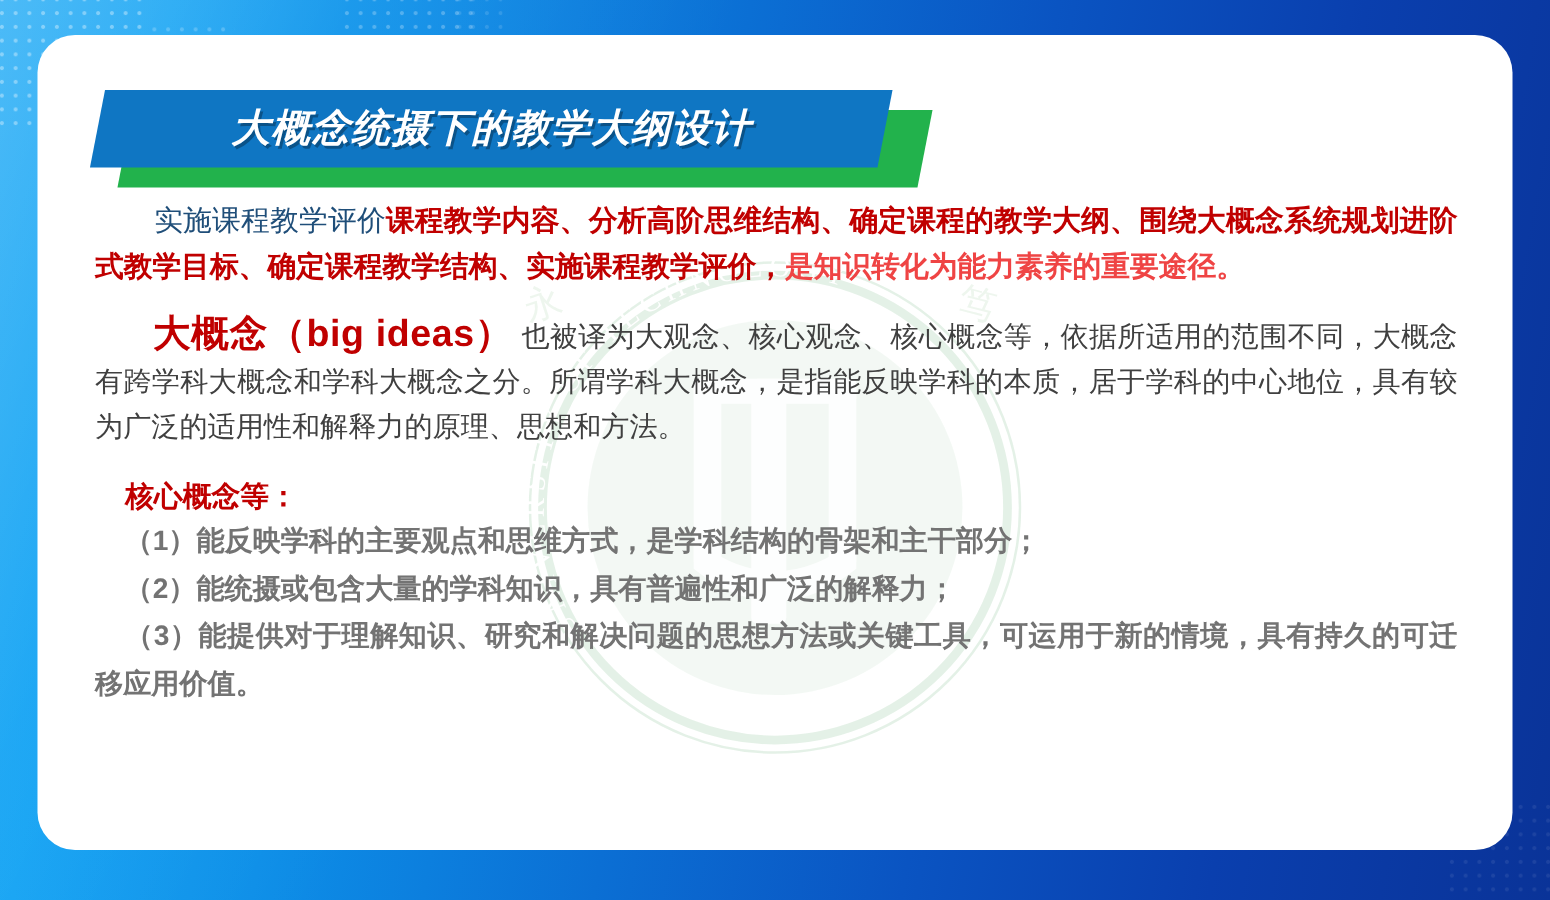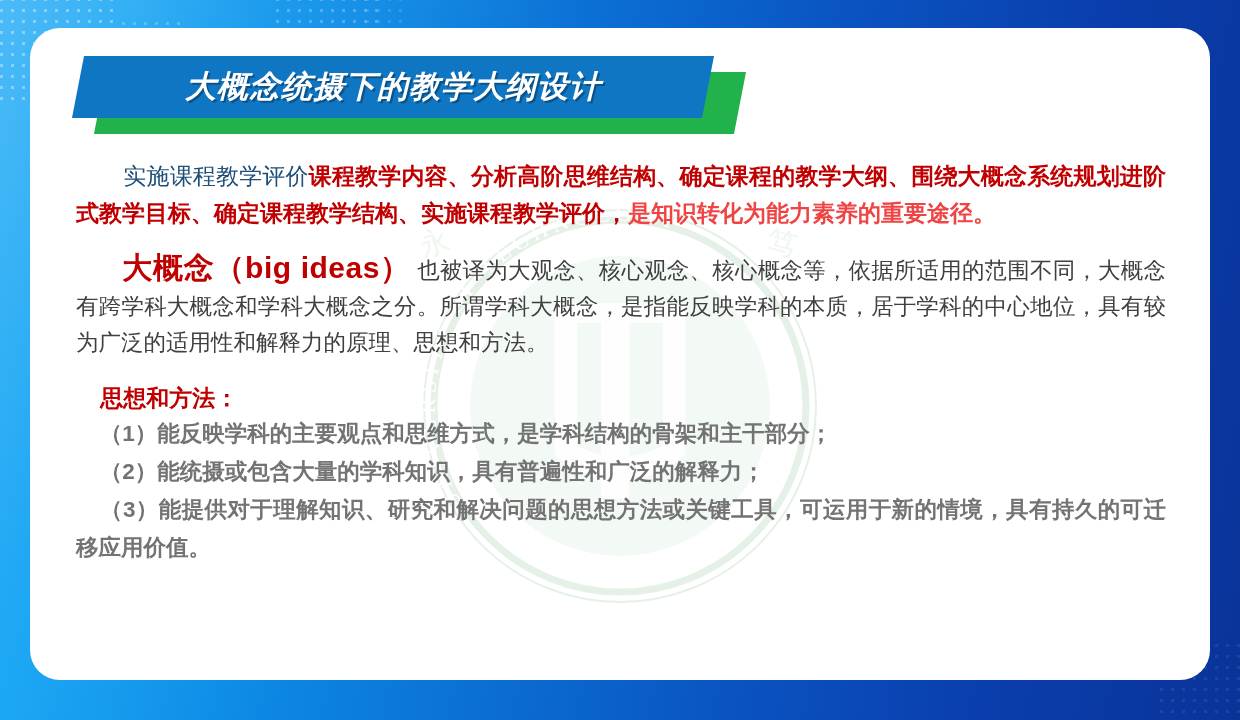--- a/index.html
+++ b/index.html
@@ -62,21 +62,21 @@
     left:50%; top:58%;
     transform:translate(-50%,-50%);
     width:430px; height:430px;
     pointer-events:none;
     opacity:.55;
   }
 
   
   .banner{
     position:absolute;
-    left:48px; top:24px;
+    left:48px; top:40px;
     width:680px; height:82px;text-align:center;
   }
   .banner .green{
     position:absolute;
     left:22px; top:20px;
     width:640px; height:62px;
     background:#22b24c;
     transform:skewX(-11deg);
   }
   .banner .blue{
@@ -200,21 +200,21 @@
       <p class="para lead">
         <span class="indent"></span><span class="nav-blue">实施课程教学评价</span><span class="bold-red">课程教学内容、分析高阶思维结构、确定课程的教学大纲、围绕大概念系统规划进阶式教学目标、确定课程教学结构、实施课程教学评价，</span><span class="bold-blue">是知识转化为能力素养的重要途径。</span>
       </p>
 
       <p class="para2">
         <span class="indent"></span><span class="big-red">大概念</span><span class="big-red">（big ideas）</span>
         <span class="normal">也被译为大观念、核心观念、核心概念等，依据所适用的范围不同，大概念有跨学科大概念和学科大概念之分。所谓学科大概念，是指能反映学科的本质，居于学科的中心地位，具有较为广泛的适用性和解释力的原理、思想和方法。</span>
       </p>
 
       <p class="para feat-head">
-        <span class="indent-1"></span><span class="bold-red">思想和方法：</span>
+        <span class="indent-1"></span><span class="bold-red">核心概念等：</span>
       </p>
 
       <p class="feat-item">
         <span class="indent-1"></span><span>（1）能反映学科的主要观点和思维方式，是学科结构的骨架和主干部分；</span>
       </p>
       <p class="feat-item">
         <span class="indent-1"></span><span>（2）能统摄或包含大量的学科知识，具有普遍性和广泛的解释力；</span>
       </p>
       <p class="feat-item">
         <span class="indent-1"></span><span>（3）能提供对于理解知识、研究和解决问题的思想方法或关键工具，可运用于新的情境，具有持久的可迁移应用价值。</span>

